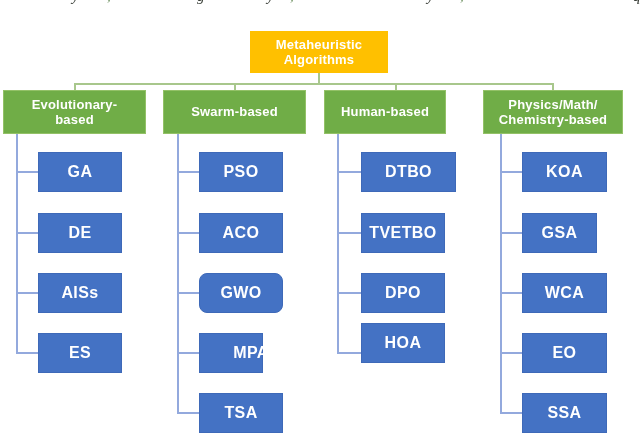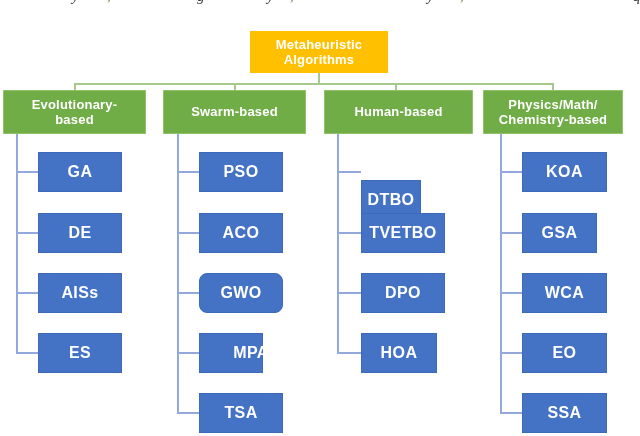--- a/index.html
+++ b/index.html
@@ -20,21 +20,21 @@
   .root{
     left:250px;top:31px;width:138px;height:42px;
     background:var(--yellow);font-size:13px;letter-spacing:.2px;
   }
   .cat{
     top:90px;height:44px;background:var(--green);
     border:1px solid var(--green-border);font-size:13px;letter-spacing:.2px;
   }
   .cat0{left:3px;width:143px;}
   .cat1{left:163px;width:143px;}
-  .cat2{left:324px;width:149px;}
+  .cat2{left:324px;width:122px;}
   .cat3{left:483px;width:140px;}
   .leaf{
     background:var(--blue);border:1px solid var(--blue-border);
     height:40px;font-size:16px;letter-spacing:.4px;
   }
   .gline{position:absolute;background:var(--line-green);}
   .bline{position:absolute;background:var(--line-blue);}
 </style>
 </head>
 <body>
@@ -86,27 +86,27 @@
       <div class="bline" style="left: 178px; top: 232px; width: 21px; height: 2px;"></div>
       <div class="node leaf" style="left: 199px; top: 213px; width: 84px;">ACO</div>
       <div class="bline" style="left: 178px; top: 292px; width: 21px; height: 2px;"></div>
       <div class="node leaf" style="left: 199px; top: 273px; width: 84px; border-radius: 8px;">GWO</div>
       <div class="bline" style="left: 178px; top: 352px; width: 21px; height: 2px;"></div>
       <div class="node leaf" style="left: 199px; top: 333px; width: 64px; padding-left: 40px;">MPA</div>
       <div class="bline" style="left: 178px; top: 412px; width: 21px; height: 2px;"></div>
       <div class="node leaf" style="left: 199px; top: 393px; width: 84px;">TSA</div>
       <div class="bline" style="left: 337px; top: 134px; width: 2px; height: 220px;"></div>
       <div class="bline" style="left: 338px; top: 171px; width: 23px; height: 2px;"></div>
-      <div class="node leaf" style="left: 361px; top: 152px; width: 60px; margin-top: 28px;">DTBO</div>
+      <div class="node leaf" style="left: 361px; top: 152px; width: 95px;">DTBO</div>
       <div class="bline" style="left: 338px; top: 232px; width: 23px; height: 2px;"></div>
       <div class="node leaf" style="left: 361px; top: 213px; width: 84px;">TVETBO</div>
       <div class="bline" style="left: 338px; top: 292px; width: 23px; height: 2px;"></div>
       <div class="node leaf" style="left: 361px; top: 273px; width: 84px;">DPO</div>
       <div class="bline" style="left: 338px; top: 352px; width: 23px; height: 2px;"></div>
-      <div class="node leaf" style="left: 361px; top: 333px; width: 76px;">HOA</div>
+      <div class="node leaf" style="left: 361px; top: 323px; width: 84px;">HOA</div>
       <div class="bline" style="left: 500px; top: 134px; width: 2px; height: 280px;"></div>
       <div class="bline" style="left: 501px; top: 171px; width: 21px; height: 2px;"></div>
       <div class="node leaf" style="left: 522px; top: 152px; width: 85px;">KOA</div>
       <div class="bline" style="left: 501px; top: 232px; width: 21px; height: 2px;"></div>
       <div class="node leaf" style="left: 522px; top: 213px; width: 75px;">GSA</div>
       <div class="bline" style="left: 501px; top: 292px; width: 21px; height: 2px;"></div>
       <div class="node leaf" style="left: 522px; top: 273px; width: 85px;">WCA</div>
       <div class="bline" style="left: 501px; top: 352px; width: 21px; height: 2px;"></div>
       <div class="node leaf" style="left: 522px; top: 333px; width: 85px;">EO</div>
       <div class="bline" style="left: 501px; top: 412px; width: 21px; height: 2px;"></div>

